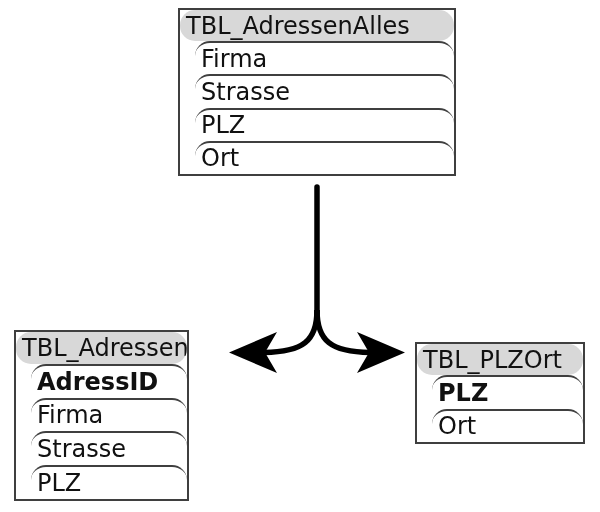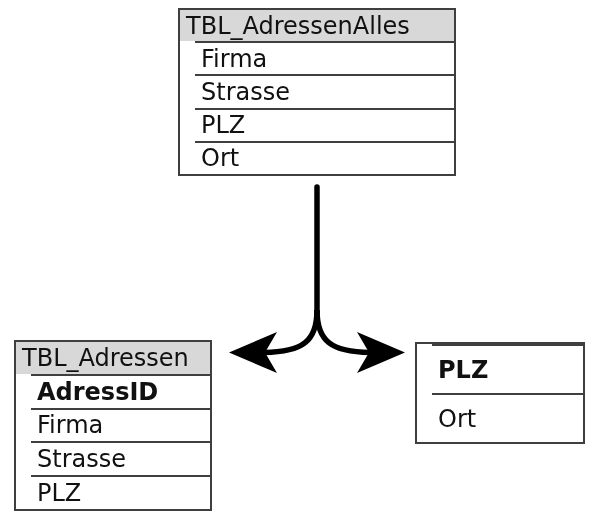--- a/index.html
+++ b/index.html
@@ -28,28 +28,29 @@
   .tbl .hdr,
   .tbl .row{
     flex:1;
     display:flex;
     align-items:center;
     padding:0 6px;
     font-size:24px;
     line-height:1;
     white-space:nowrap;
     overflow:hidden;
+    border-radius:15px;
   }
   .tbl .hdr{
     background:var(--header_bg);
   }
   .tbl .row{border-top:2px solid var(--border);margin-left:15px;}
   .tbl .row.bold{font-weight:bold;}
   #tbl-source{left:178px;top:8px;width:278px;height:168px;}
-  #tbl-left{left:14px;top:340px;width:198px;height:171px;}
+  #tbl-left{left:14px;top:330px;width:175px;height:171px;}
   #tbl-right{left:415px;top:342px;width:170px;height:102px;}
   .arrow-svg{position:absolute;left:0;top:0;width:600px;height:512px;pointer-events:none;}
   .arrow-svg path{fill:none;stroke:var(--arrow);stroke-width:5.5;}
   .arrow-svg polygon{fill:var(--arrow);stroke:none;}
 </style>
 </head>
 <body>
 
 <div class="canvas">
 
@@ -71,17 +72,18 @@
 
   <div class="tbl" id="tbl-left">
     <div class="hdr">TBL_Adressen</div>
     <div class="row bold">AdressID</div>
     <div class="row">Firma</div>
     <div class="row">Strasse</div>
     <div class="row">PLZ</div>
   </div>
 
   <div class="tbl" id="tbl-right">
+    <div class="hdr">TBL_PLZOrt</div>
     <div class="row bold">PLZ</div>
     <div class="row">Ort</div>
   </div>
 
 </div>
 
 </body></html>

